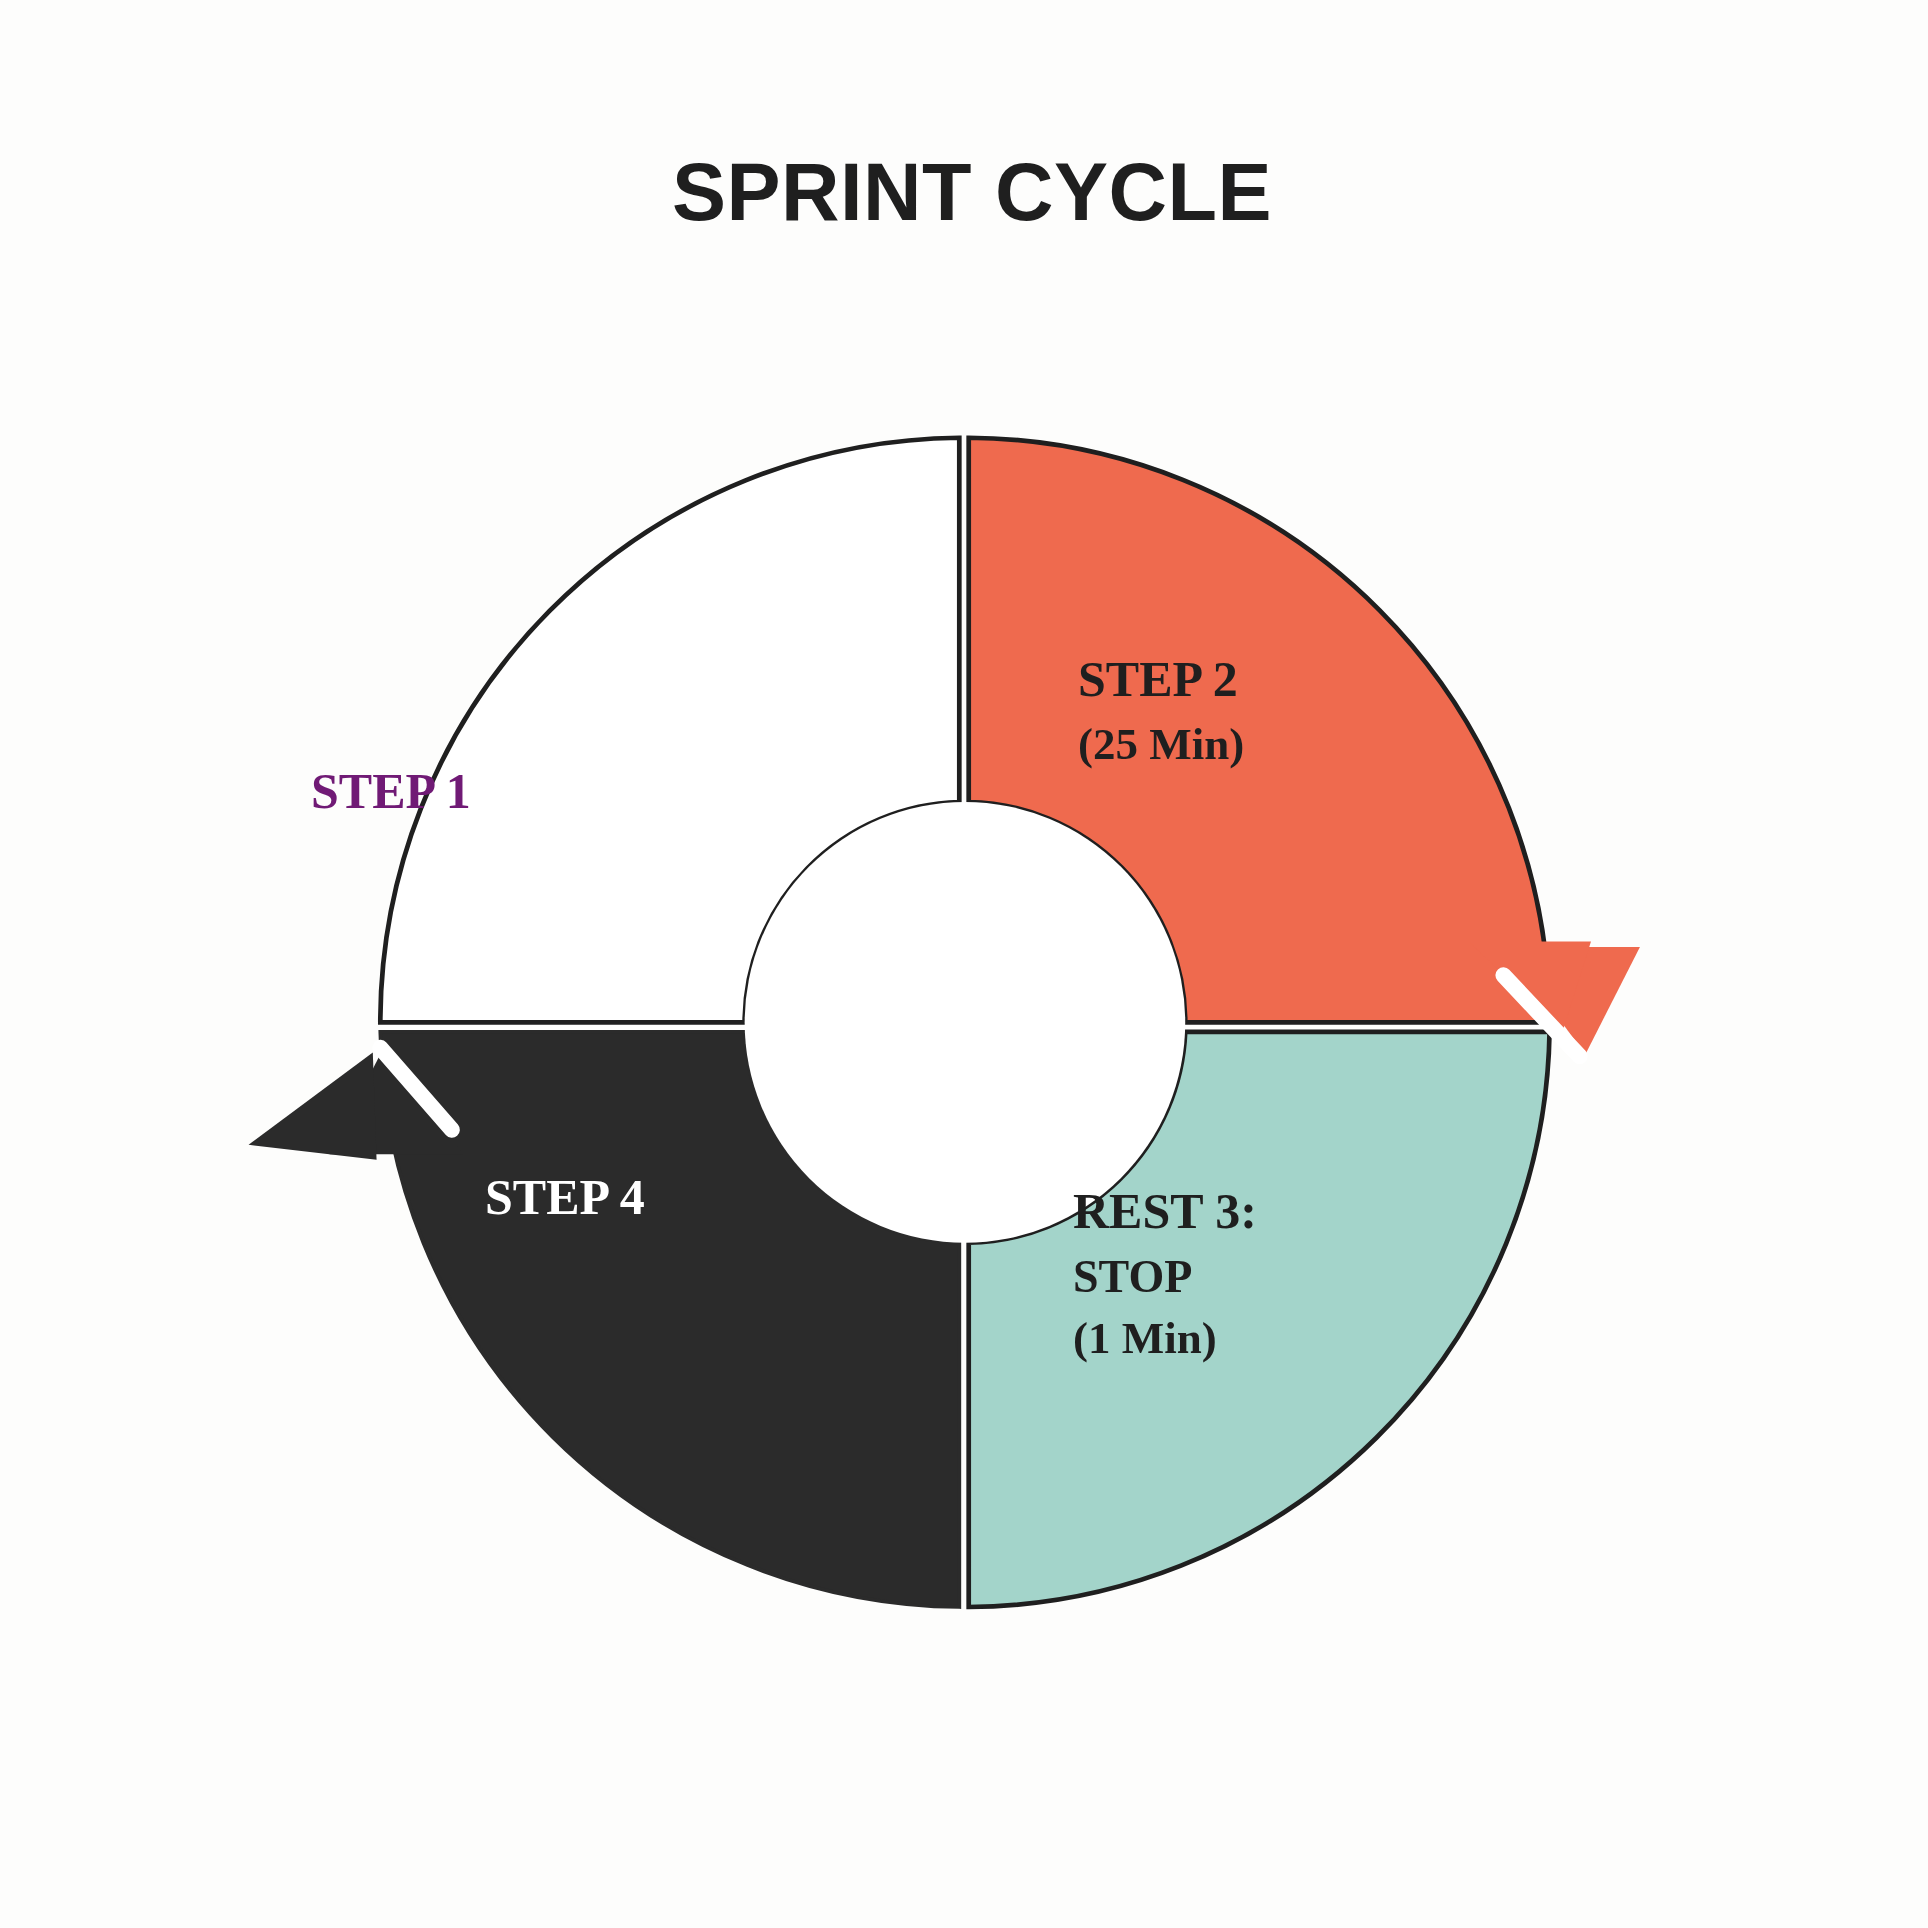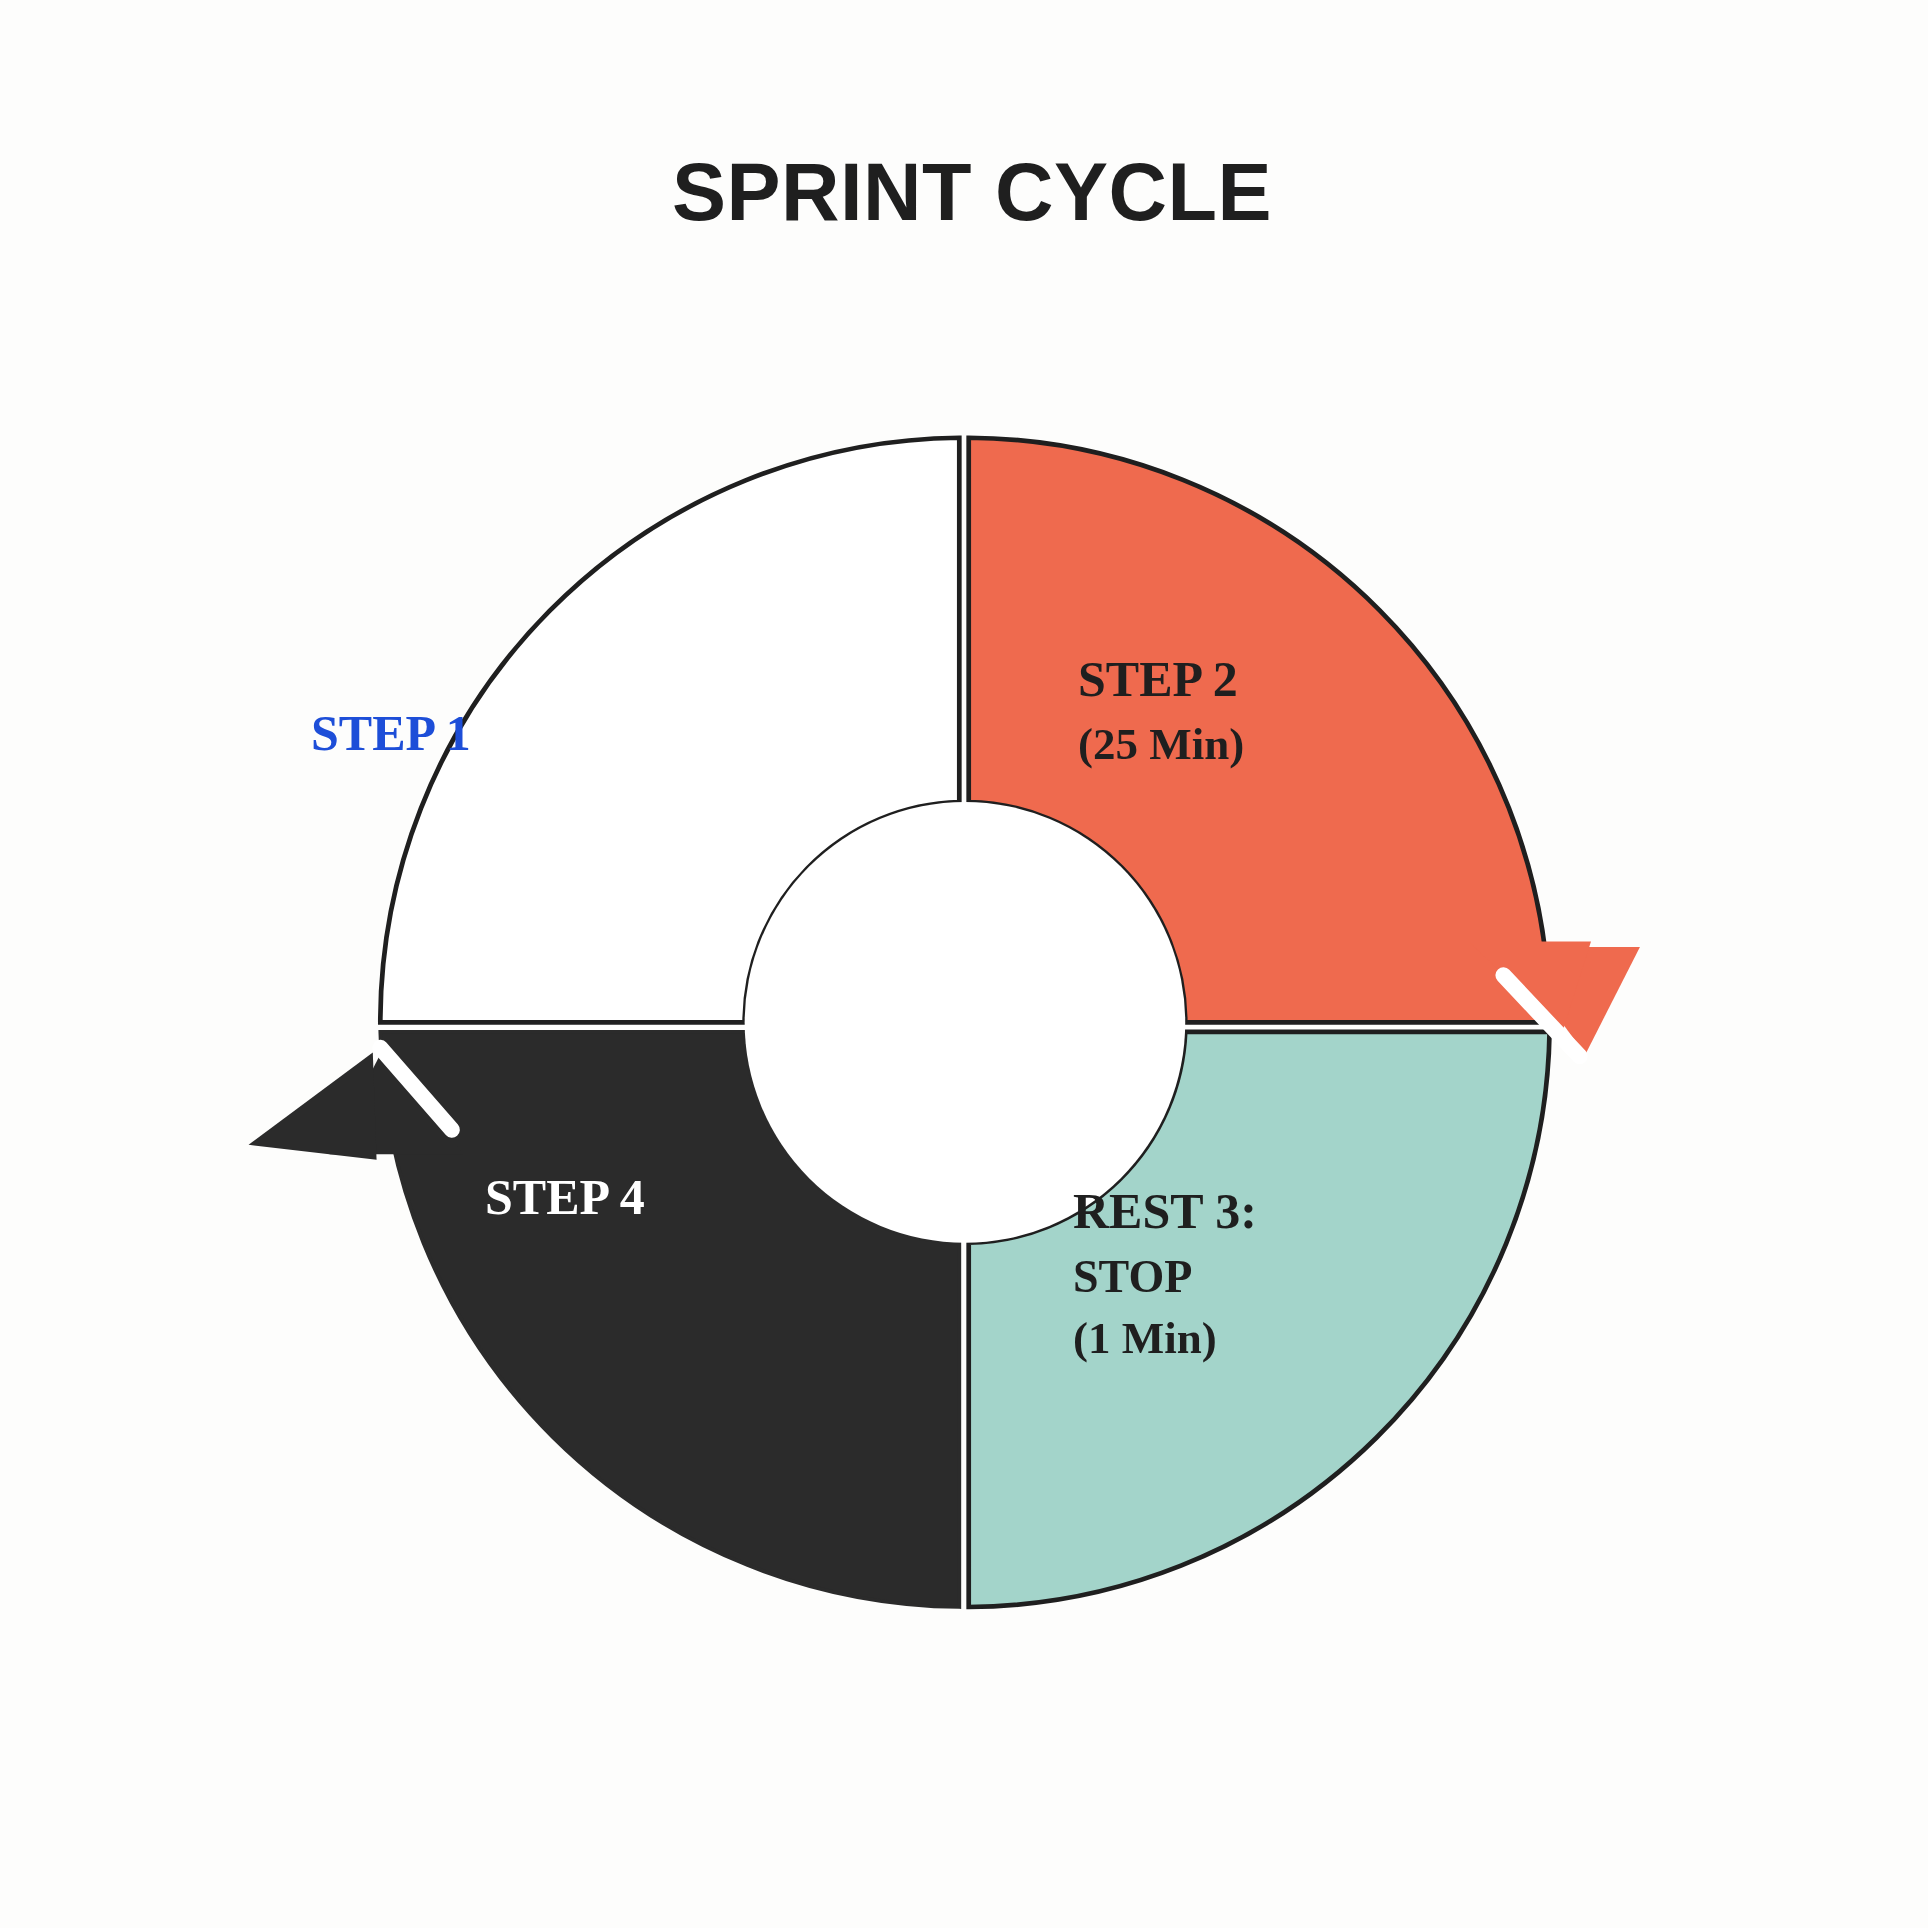--- a/index.html
+++ b/index.html
@@ -49,21 +49,21 @@
     display: block;
     font-size: 46px;
     font-weight: 600;
     margin-bottom: 7.5px;
   }
   .seg-label .l3 {
     display: block;
     font-size: 45px;
     font-weight: 600;
   }
-  #lbl-step1 { left: 311px; top: 704px; width: 358px; color: #1d4ed8; }
+  #lbl-step1 { left: 311px; top: 762px; width: 358px; color: #701a75; }
   #lbl-step2 { left: 1078px; top: 650px; width: 358px; color: #1f1f1f; }
   #lbl-step3 { left: 1073px; top: 1182px; width: 358px; color: #1f1f1f; }
   #lbl-step4 { left: 485px; top: 1168px; width: 358px; color: #ffffff; }
 </style>
 </head>
 <body>
 
 <div id="page-title" class="diagram-title">SPRINT CYCLE</div>
 
 <svg id="canvas" viewBox="0 0 2048 2048" xmlns="http://www.w3.org/2000/svg">

